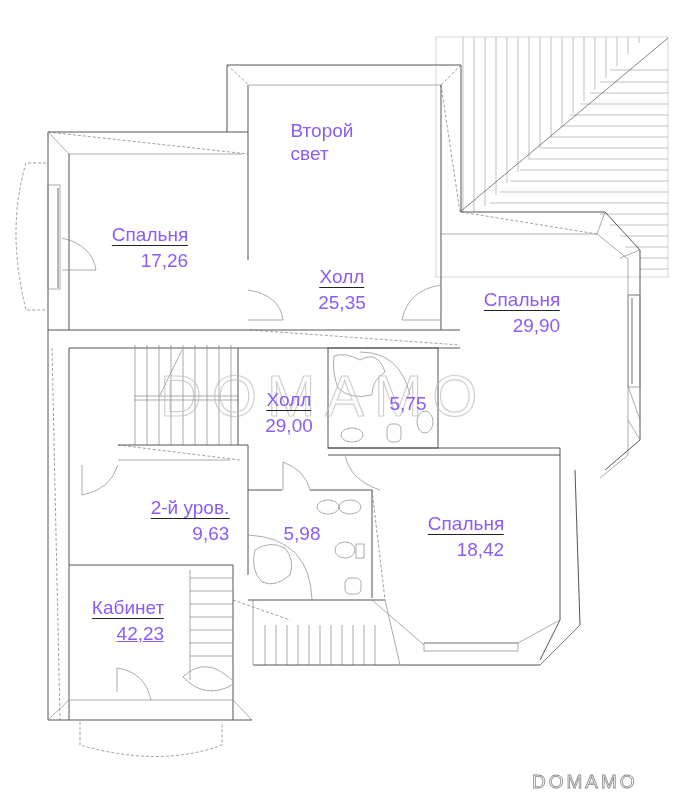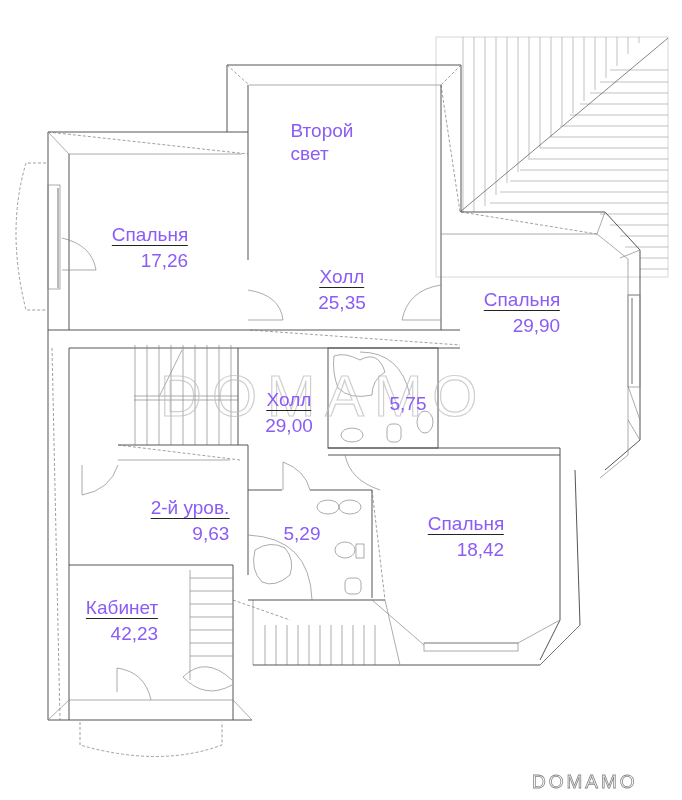--- a/index.html
+++ b/index.html
@@ -236,26 +236,26 @@
 <div class="room-label" style="left:408px; top:393px;">
   <span class="area" style="margin-top:0;">5,75</span>
 </div>
 
 <div class="room-label" style="left:152px; top:497px;margin-left:38px;">
   <span class="name">2-й уров.</span>
   <span class="area">9,63</span>
 </div>
 
 <div class="room-label" style="left:302px; top:523px;">
-  <span class="area" style="margin-top:0;">5,29</span>
+  <span class="area" style="margin-top:0;">5,98</span>
 </div>
 
 <div class="room-label" style="left:466px; top:513px;">
   <span class="name">Спальня</span>
   <span class="area">18,42</span>
 </div>
 
-<div class="room-label" style="left:122px; top:597px;">
+<div class="room-label" style="left:128px; top:597px;text-decoration:underline;">
   <span class="name">Кабинет</span>
   <span class="area">42,23</span>
 </div>
 
 <div class="watermark-corner">DOMAMO</div>
 
 </body></html>

